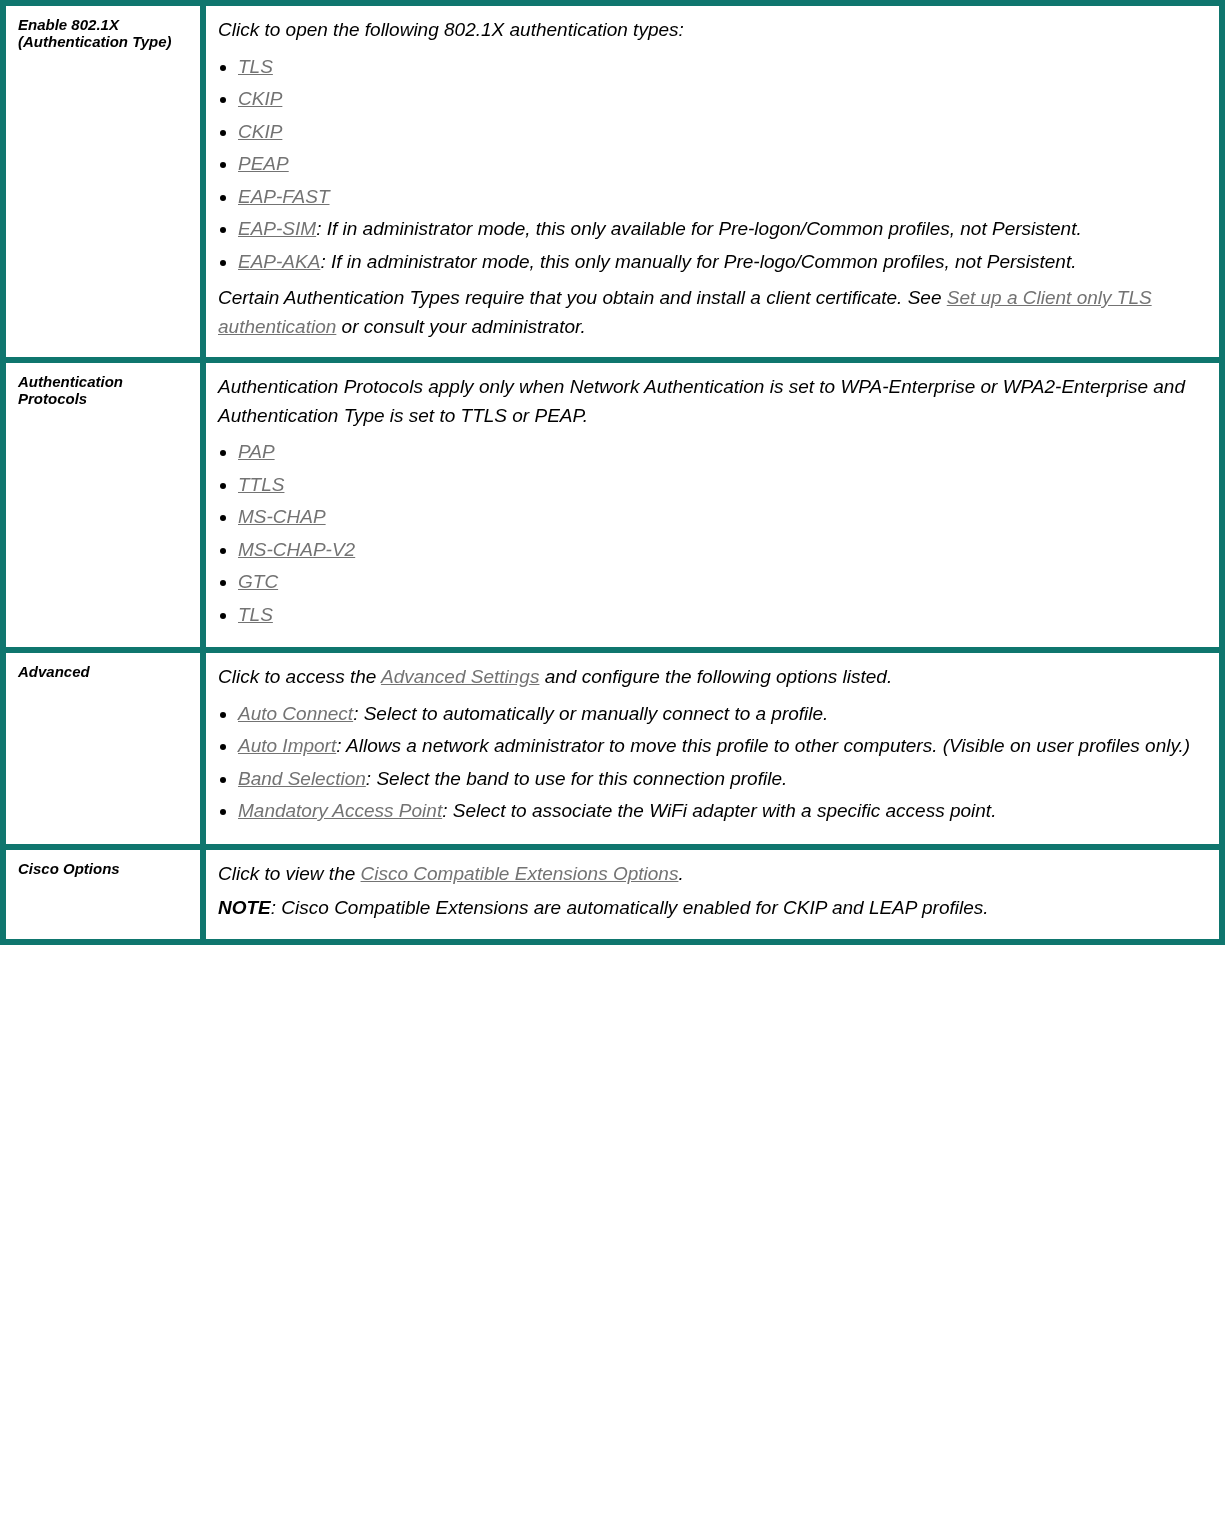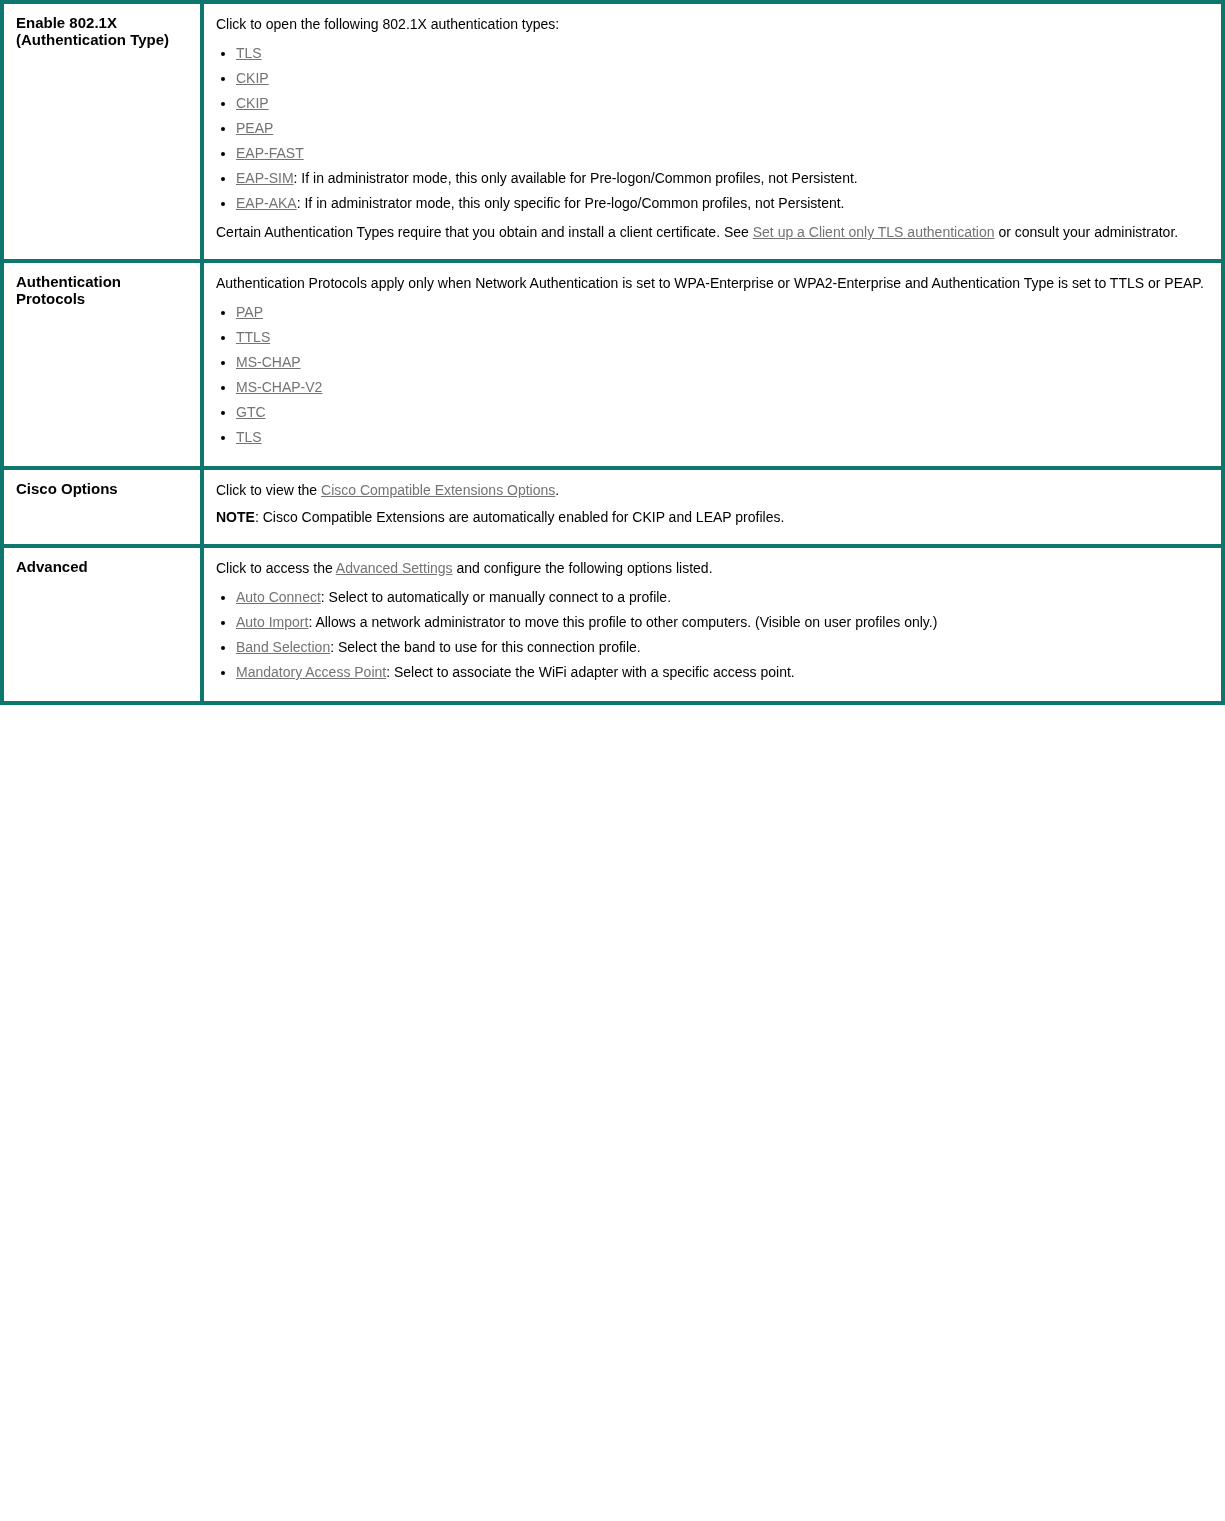--- a/index.html
+++ b/index.html
@@ -8,31 +8,32 @@
       font-size: 15px;
       background: #fff;
       color: #000;
     }
     table {
       width: 100%;
       border-collapse: collapse;
       table-layout: fixed;
     }
     td {
-      border: 4px solid #0f766e;
+      border: 6px solid #0f766e;
       vertical-align: top;
       padding: 10px 12px;
+      font-style: italic;
     }
     .col-label {
       width: 200px;
       font-weight: bold;
       font-size: 15px;
     }
     .col-desc {
-      font-size: 14px;
+      font-size: 19px;
       line-height: 1.5;
     }
     a {
       color: #737373;
       text-decoration: underline;
     }
     ul {
       margin: 8px 0 8px 20px;
     }
     ul li {
@@ -58,21 +59,21 @@
     </td>
     <td class="col-desc">
       <p>Click to open the following 802.1X authentication types:</p>
       <ul>
         <li><a href="#">TLS</a></li>
         <li><a href="#">CKIP</a></li>
         <li><a href="#">CKIP</a></li>
         <li><a href="#">PEAP</a></li>
         <li><a href="#">EAP-FAST</a></li>
         <li><a href="#">EAP-SIM</a><span>: If in administrator mode, this only available for Pre-logon/Common profiles, not Persistent.</span></li>
-        <li><a href="#">EAP-AKA</a><span>: If in administrator mode, this only specific for Pre-logo/Common profiles, not Persistent.</span></li>
+        <li><a href="#">EAP-AKA</a><span>: If in administrator mode, this only manually for Pre-logo/Common profiles, not Persistent.</span></li>
       </ul>
       <p>Certain Authentication Types require that you obtain and install a client certificate. See <a href="#">Set up a Client only TLS authentication</a> or consult your administrator.</p>
     </td>
   </tr>
 
   <tr>
     <td class="col-label">
       <span>Authentication<br>Protocols</span>
     </td>
     <td class="col-desc">
@@ -83,36 +84,36 @@
         <li><a href="#">MS-CHAP</a></li>
         <li><a href="#">MS-CHAP-V2</a></li>
         <li><a href="#">GTC</a></li>
         <li><a href="#">TLS</a></li>
       </ul>
     </td>
   </tr>
 
   <tr>
     <td class="col-label">
-      <span>Cisco Options</span>
-    </td>
-    <td class="col-desc">
-      <p>Click to view the <a href="#">Cisco Compatible Extensions Options</a>.</p>
-      <p><span class="note-bold">NOTE</span>: Cisco Compatible Extensions are automatically enabled for CKIP and LEAP profiles.</p>
-    </td>
-  </tr>
-
-  <tr>
-    <td class="col-label">
       <span>Advanced</span>
     </td>
     <td class="col-desc">
       <p>Click to access the <a href="#">Advanced Settings</a> and configure the following options listed.</p>
       <ul>
         <li><a href="#">Auto Connect</a><span>: Select to automatically or manually connect to a profile.</span></li>
         <li><a href="#">Auto Import</a><span>: Allows a network administrator to move this profile to other computers. (Visible on user profiles only.)</span></li>
         <li><a href="#">Band Selection</a><span>: Select the band to use for this connection profile.</span></li>
         <li><a href="#">Mandatory Access Point</a><span>: Select to associate the WiFi adapter with a specific access point.</span></li>
       </ul>
     </td>
   </tr>
+
+  <tr>
+    <td class="col-label">
+      <span>Cisco Options</span>
+    </td>
+    <td class="col-desc">
+      <p>Click to view the <a href="#">Cisco Compatible Extensions Options</a>.</p>
+      <p><span class="note-bold">NOTE</span>: Cisco Compatible Extensions are automatically enabled for CKIP and LEAP profiles.</p>
+    </td>
+  </tr>
 </tbody>
   </table>
 
 </body></html>

